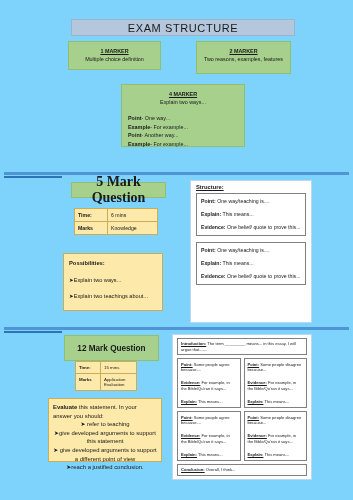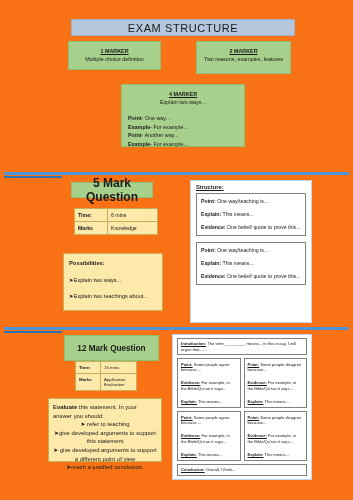--- a/index.html
+++ b/index.html
@@ -14,21 +14,21 @@
     color: #1a1a1a;
     overflow: hidden;
     position: relative;
   }
 
   .page {
     position: absolute;
     left: 0; top: 0;
     width: 353px;
     height: 500px;
-    background: #f97316;
+    background: #7dd3fc;
   }
 
   
   .green-box {
     background: #a8d08d;
     border: 1px solid #8fbf73;
     box-sizing: border-box;
     text-align: center;
   }
   .yellow-box {
@@ -97,23 +97,23 @@
     margin-top: 8px;
     padding-left: 6px;
     line-height: 8.5px;
   }
   .box-4marker .ppe div { white-space: nowrap; }
 
   
   .hdr-5mark {
     position: absolute;
     left: 71px; top: 182px;
-    width: 82px; height: 16px;
+    width: 95px; height: 16px;
     display: flex; align-items: center; justify-content: center;
-    font-size: 12px; font-weight: bold;
+    font-size: 14px; font-weight: bold; font-family: Liberation Serif, serif;
   }
   .tbl-5 {
     position: absolute;
     left: 74px; top: 208px;
     width: 84px;
     border-collapse: collapse;
     font-size: 5.2px;
   }
   .tbl-5 td {
     border: 1px solid #c9ae5a;

